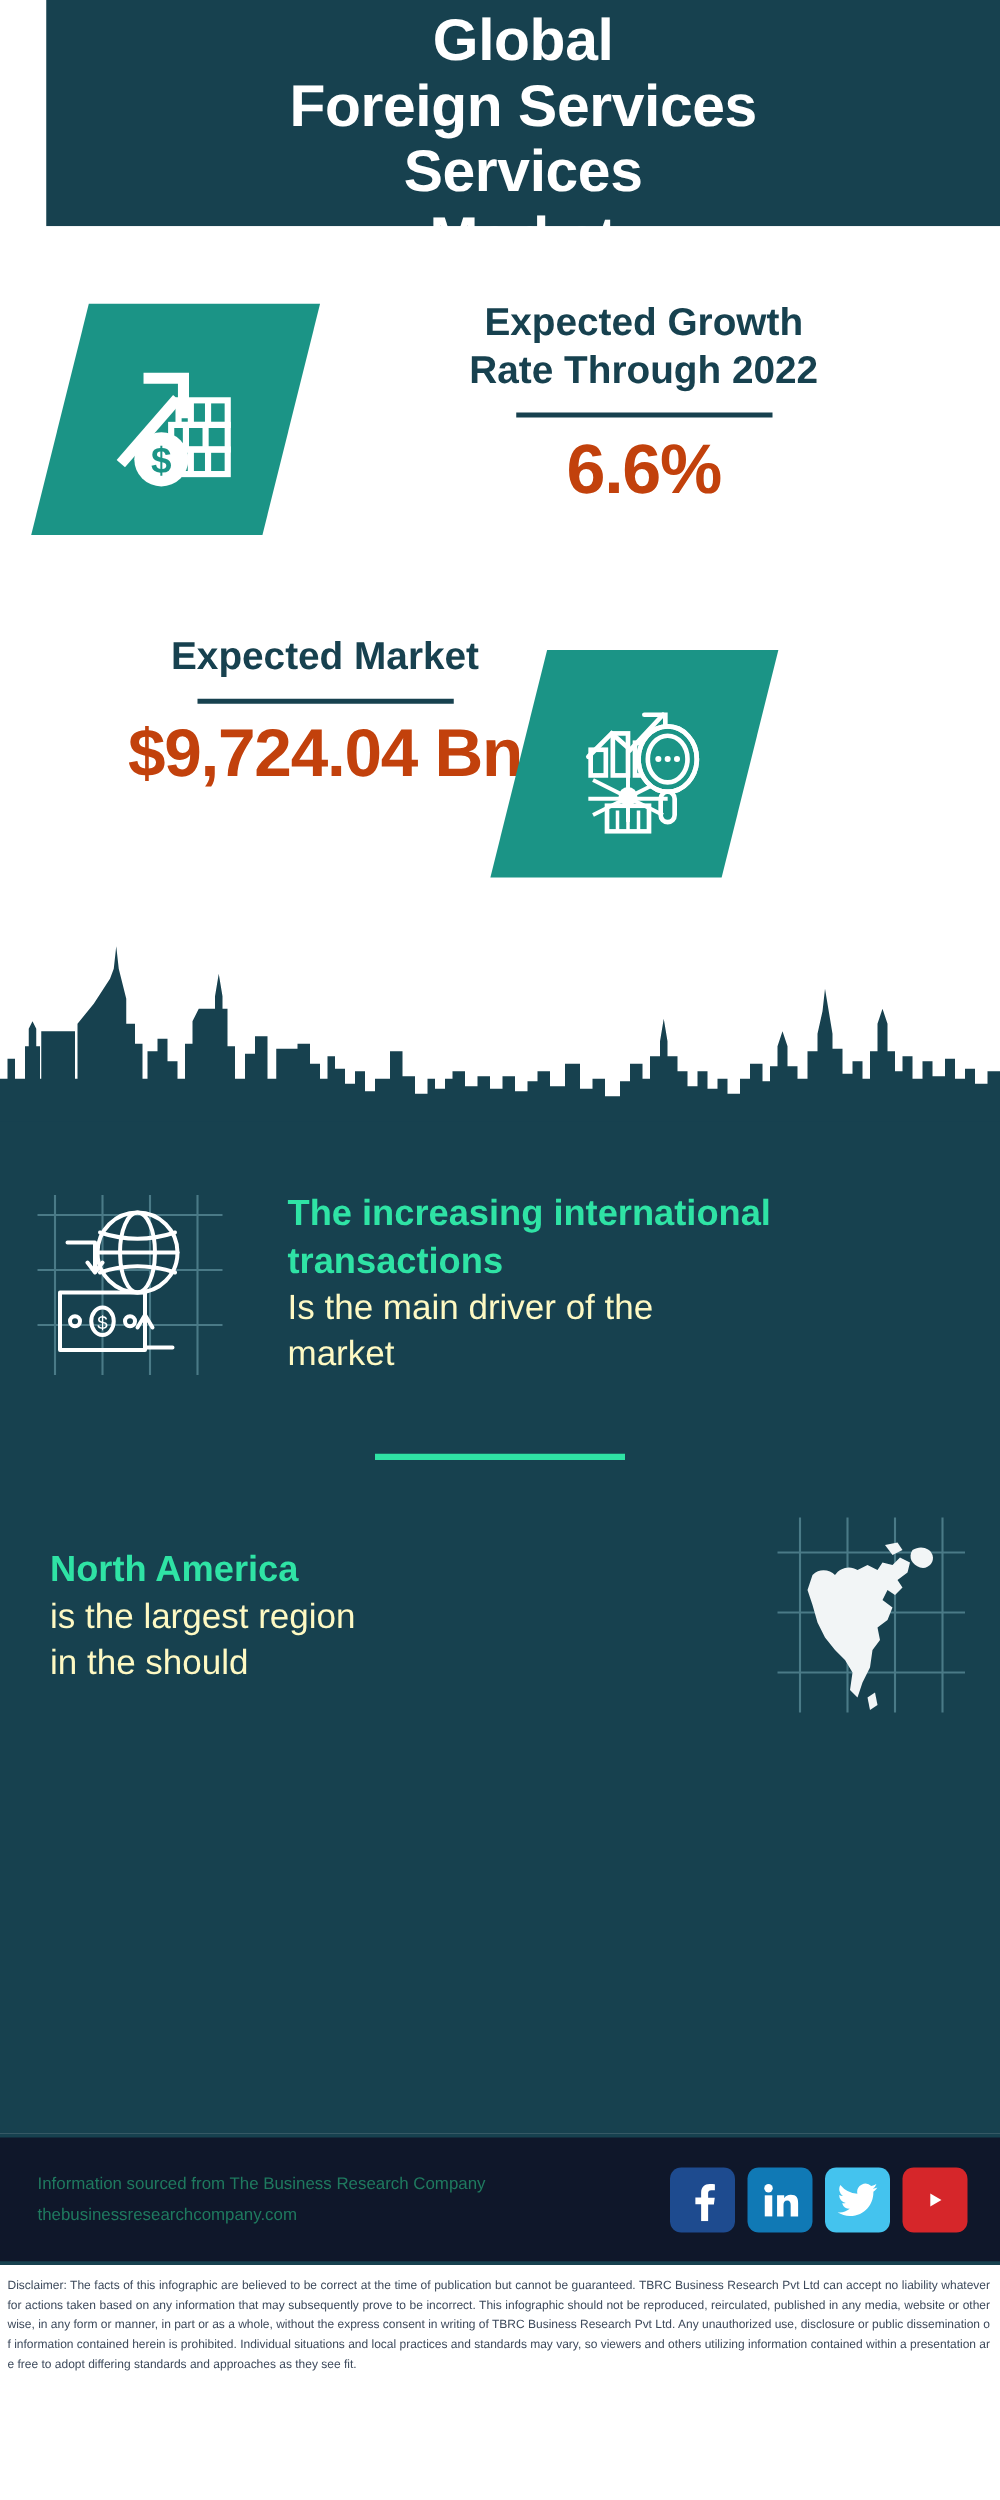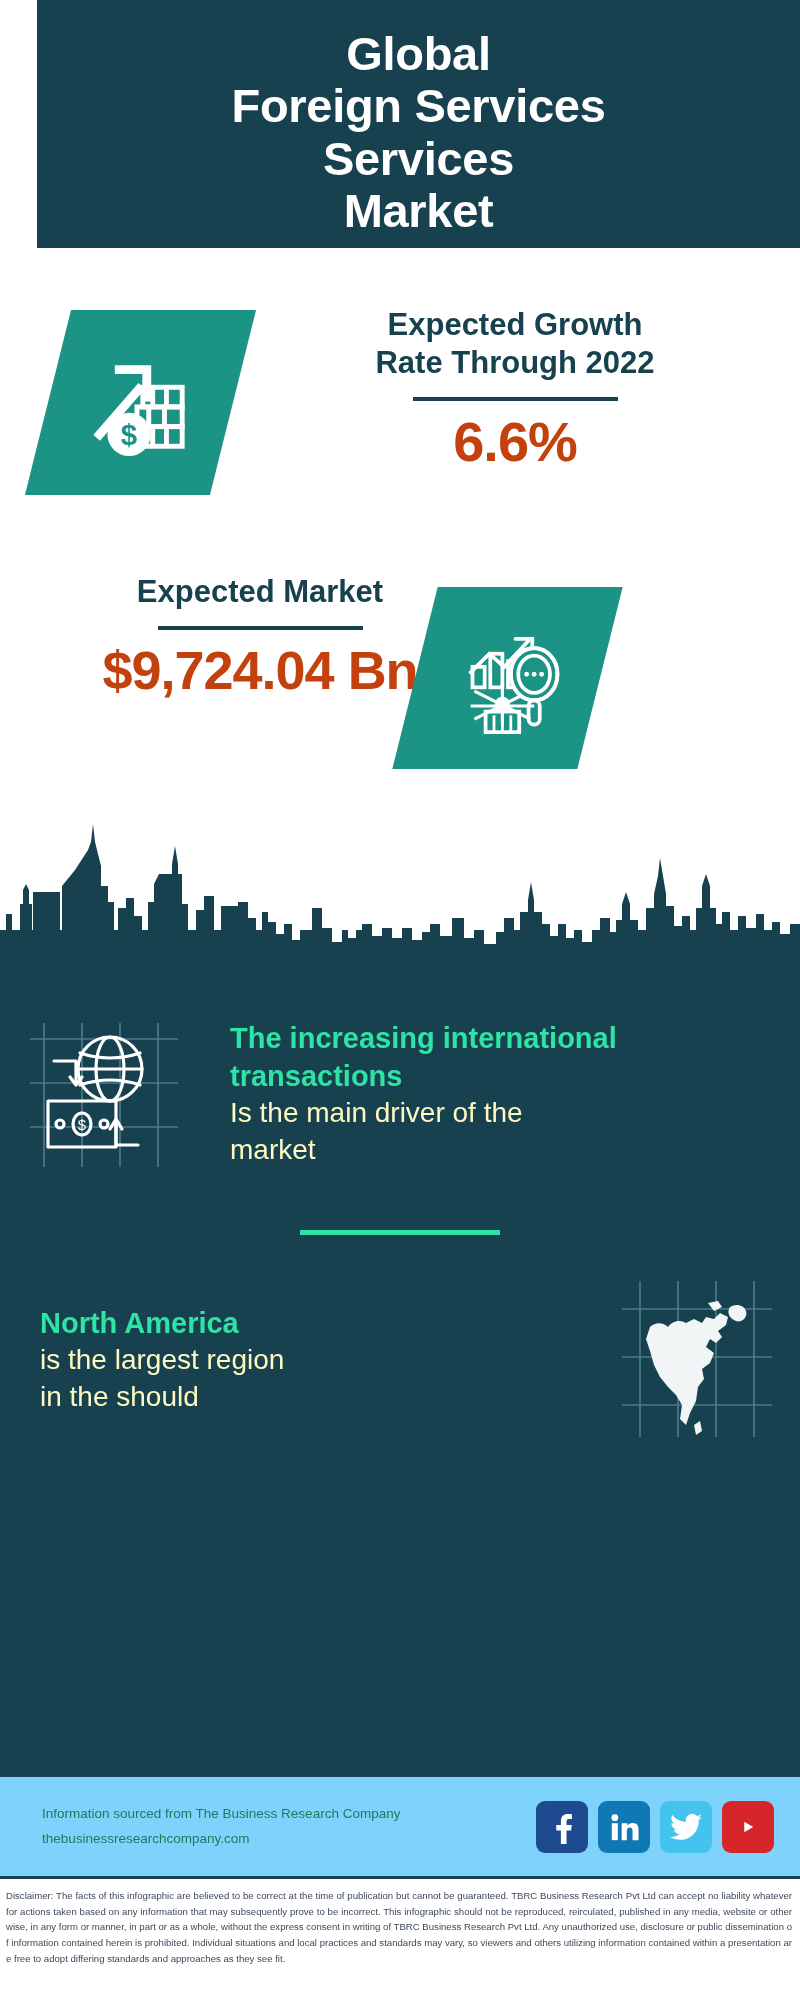--- a/index.html
+++ b/index.html
@@ -8,22 +8,22 @@
     width:800px; height:2000px;
     background:#ffffff;
     font-family:"Liberation Sans", sans-serif;
     overflow:hidden;
     position:relative;
   }
 
   
   .header {
     background:#17414f;
-    height:248px;
-    display:flex; align-items:flex-end; justify-content:center;
+    height:181px;
+    display:flex; align-items:flex-start; justify-content:center;
     padding:6px 40px 10px;
     margin-left:37px;
   }
   .header h1 {
     color:#ffffff;
     font-size:47px;
     line-height:1.12;
     font-weight:bold;
     text-align:center;
     letter-spacing:-0.3px;
@@ -89,25 +89,25 @@
   .hl { color:#2fe3a5; font-size:29px; font-weight:bold; line-height:1.30; }
   .bd { color:#fef9c3; font-size:28px; line-height:1.30; font-weight:400; }
 
   .rule-green {
     width:200px; height:5px; background:#2fe3a5;
     margin:26px auto 30px;
   }
 
   
   .social-bar {
-    height:105px; background:#7dd3fc;
+    height:105px; background:#0f172a;
     border-top:3px solid #17414f;
     border-bottom:3px solid #17414f;
     display:flex; align-items:center;
-    padding:0 26px 0 42px;
+    padding:0 26px 0 30px;
   }
   .src-text { flex:1; color:#1f7a5f; font-size:13.5px; line-height:1.85; }
   .social-icons { display:flex; gap:10px; align-items:center; }
   .sico {
     width:52px; height:52px; border-radius:9px;
     display:flex; align-items:center; justify-content:center;
   }
   .fb { background:#1e4b8f; }
   .li { background:#1079b5; }
   .tw { background:#44c3ee; }

